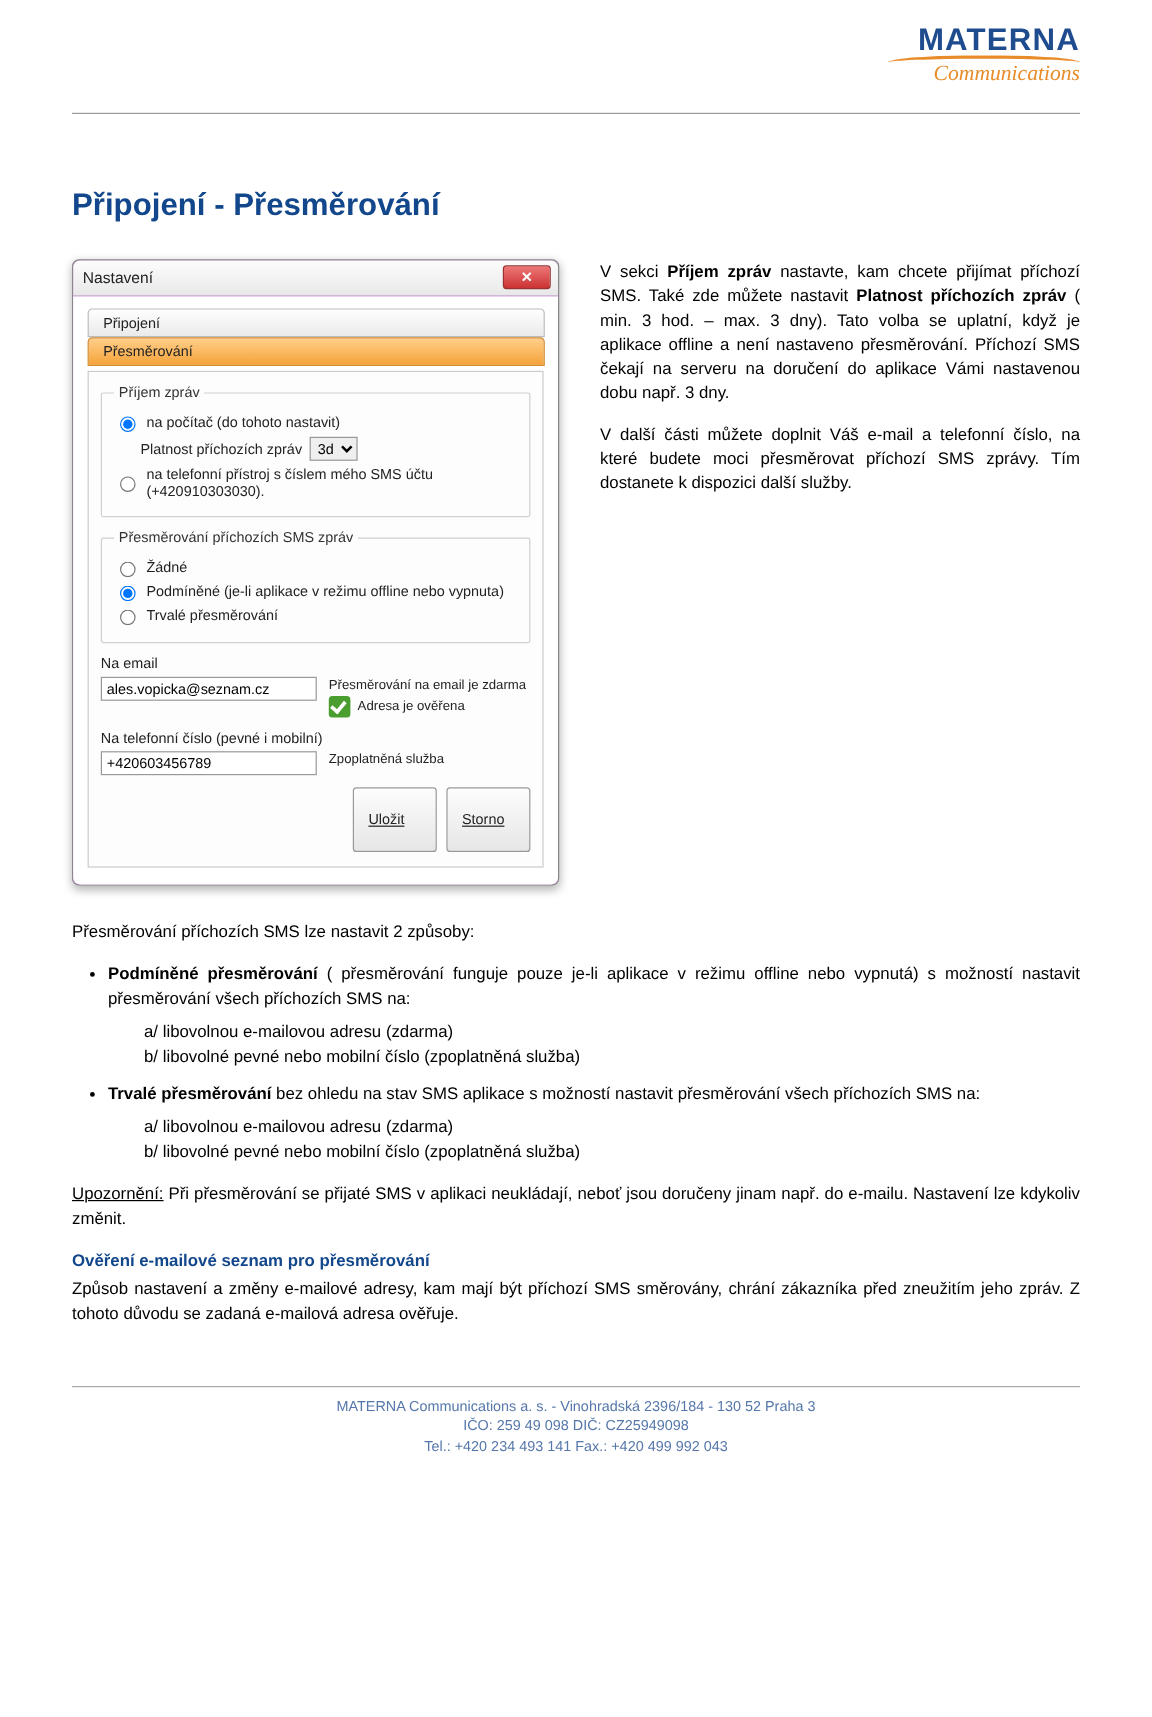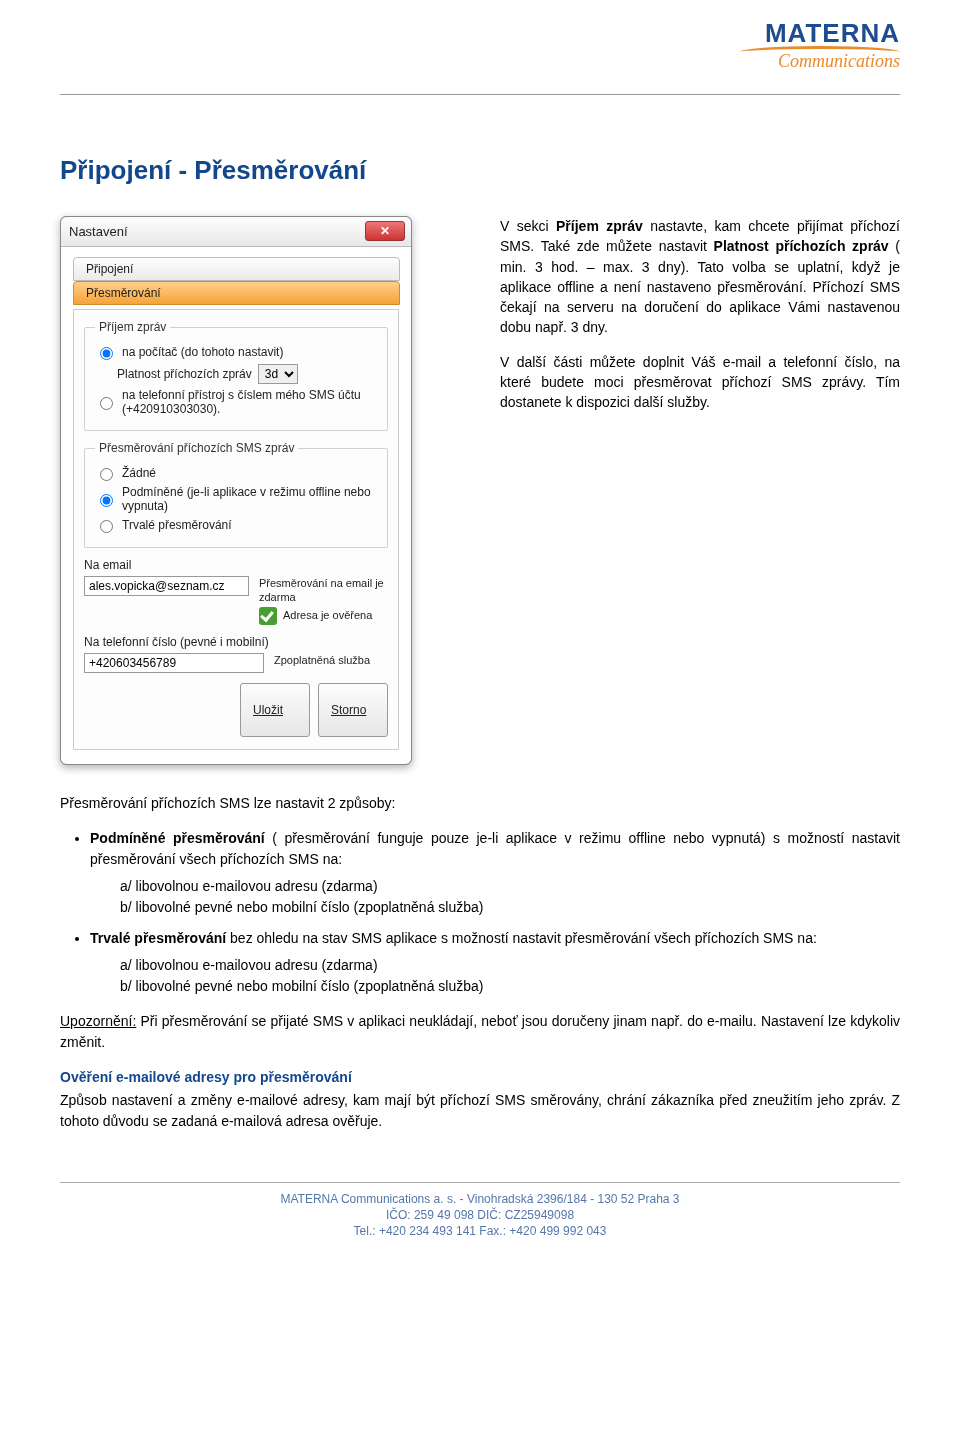--- a/index.html
+++ b/index.html
@@ -61,21 +61,21 @@
     gap: 30px;
     align-items: flex-start;
   }
   .left-col { flex: 0 0 410px; }
   .right-col { flex: 1; color:#000; font-size:14px; line-height:1.45; }
   .right-col p { margin: 0 0 14px 0; text-align: justify; }
   .right-col b { color:#000; }
 
   
   .dialog {
-    width: 352px;
+    width: 406px;
     background: #f0abfc;
     border: 1px solid #888;
     border-radius: 6px;
     box-shadow: 0 3px 8px rgba(0,0,0,0.3);
     font-family: "Segoe UI", Tahoma, sans-serif;
     font-size: 12px;
     color: #222;
   }
   .dlg-titlebar {
     height: 30px;
@@ -325,21 +325,21 @@
         <b>Trvalé přesměrování</b><span> bez ohledu na stav SMS aplikace s možností nastavit přesměrování všech příchozích SMS na:</span>
         <div class="sub">
           <div>a/ libovolnou e-mailovou adresu (zdarma)</div>
           <div>b/ libovolné pevné nebo mobilní číslo (zpoplatněná služba)</div>
         </div>
       </li>
     </ul>
     <p>
       <span class="u-title">Upozornění:</span><span> Při přesměrování se přijaté SMS v aplikaci neukládají, neboť jsou doručeny jinam např. do e-mailu. Nastavení lze kdykoliv změnit.</span>
     </p>
-    <p class="blue-b" style="margin-bottom:2px;">Ověření e-mailové adresy pro přesměrování</p>
+    <p class="blue-b" style="margin-bottom:2px;">Ověření e-mailové seznam pro přesměrování</p>
     <p>Způsob nastavení a změny e-mailové adresy, kam mají být příchozí SMS směrovány, chrání zákazníka před zneužitím jeho zpráv. Z tohoto důvodu se zadaná e-mailová adresa ověřuje.</p>
   </div>
 
   <div class="footer">
     <hr class="divider-top">
     <div>MATERNA Communications a. s. - Vinohradská 2396/184 - 130 52  Praha 3</div>
     <div>IČO: 259 49 098    DIČ: CZ25949098</div>
     <div>Tel.: +420 234 493 141   Fax.: +420 499 992 043</div>
   </div>
 </div>

